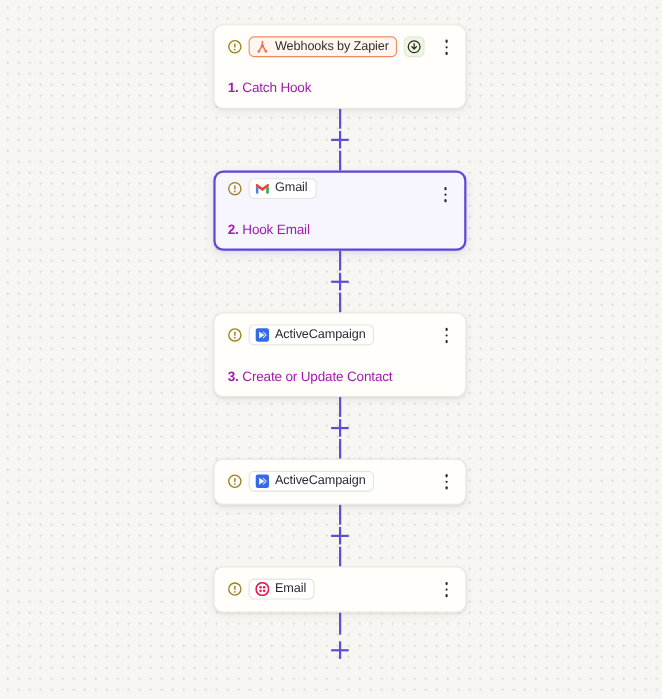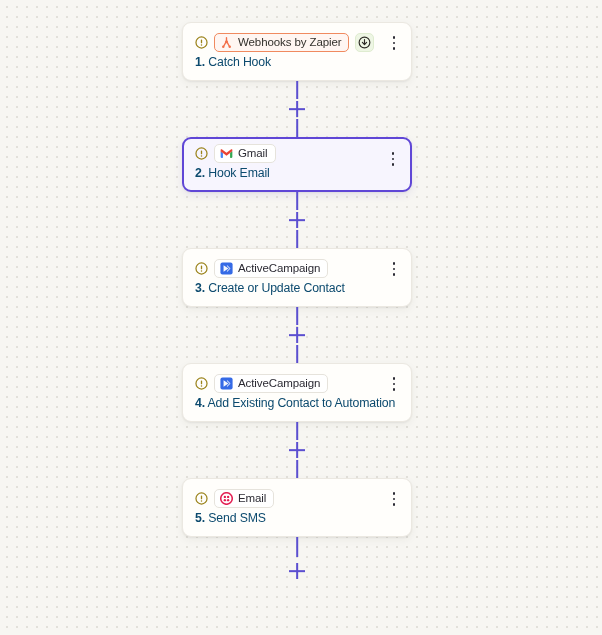--- a/index.html
+++ b/index.html
@@ -22,21 +22,21 @@
     inset: 0;
     background-color: #f7f6f2;
     background-image: radial-gradient(circle, #e2e0da 1px, transparent 1.2px);
     background-size: 10px 10px;
     background-position: 2px 2px;
   }
 
   
   #flow {
     position: absolute;
-    left: 182px;
+    left: 194px;
     top: 22px;
     width: 230px;
   }
 
   
   .node {
     position: relative;
     box-sizing: border-box;
     width: 230px;
     background: #fffefb;
@@ -125,23 +125,23 @@
   }
   .kebab i {
     display: block;
     width: 2.6px;
     height: 2.6px;
     border-radius: 50%;
     background: #2b2a33;
   }
 
   .node-title {
-    margin-top: 3px;
+    margin-top: 21px;
     font-size: 12.3px;
-    color: #0c4a6e;
+    color: #a21caf;
     letter-spacing: -0.15px;
     line-height: 14px;
     white-space: nowrap;
   }
   .node-title b {
     font-weight: bold;
   }
   .node-title span.ttl {
     font-weight: normal;
   }
@@ -341,24 +341,20 @@
           <span>ActiveCampaign</span>
         </span>
       </div>
 
       <div class="kebab">
         <i></i>
         <i></i>
         <i></i>
       </div>
 
-      <div class="node-title">
-        <b>4.</b>
-        <span class="ttl">Add Existing Contact to Automation</span>
-      </div>
     </div>
 
     <div class="connector">
       <div class="seg top"></div>
       <div class="plus"></div>
       <div class="seg bot"></div>
     </div>
 
     <div class="node">
       <div class="node-top">
@@ -379,24 +375,20 @@
           <span>Email</span>
         </span>
       </div>
 
       <div class="kebab">
         <i></i>
         <i></i>
         <i></i>
       </div>
 
-      <div class="node-title">
-        <b>5.</b>
-        <span class="ttl">Send SMS</span>
-      </div>
     </div>
 
     <div class="connector tail">
       <div class="seg top"></div>
       <div class="plus"></div>
     </div>
 
   </div>
 </div>
 

